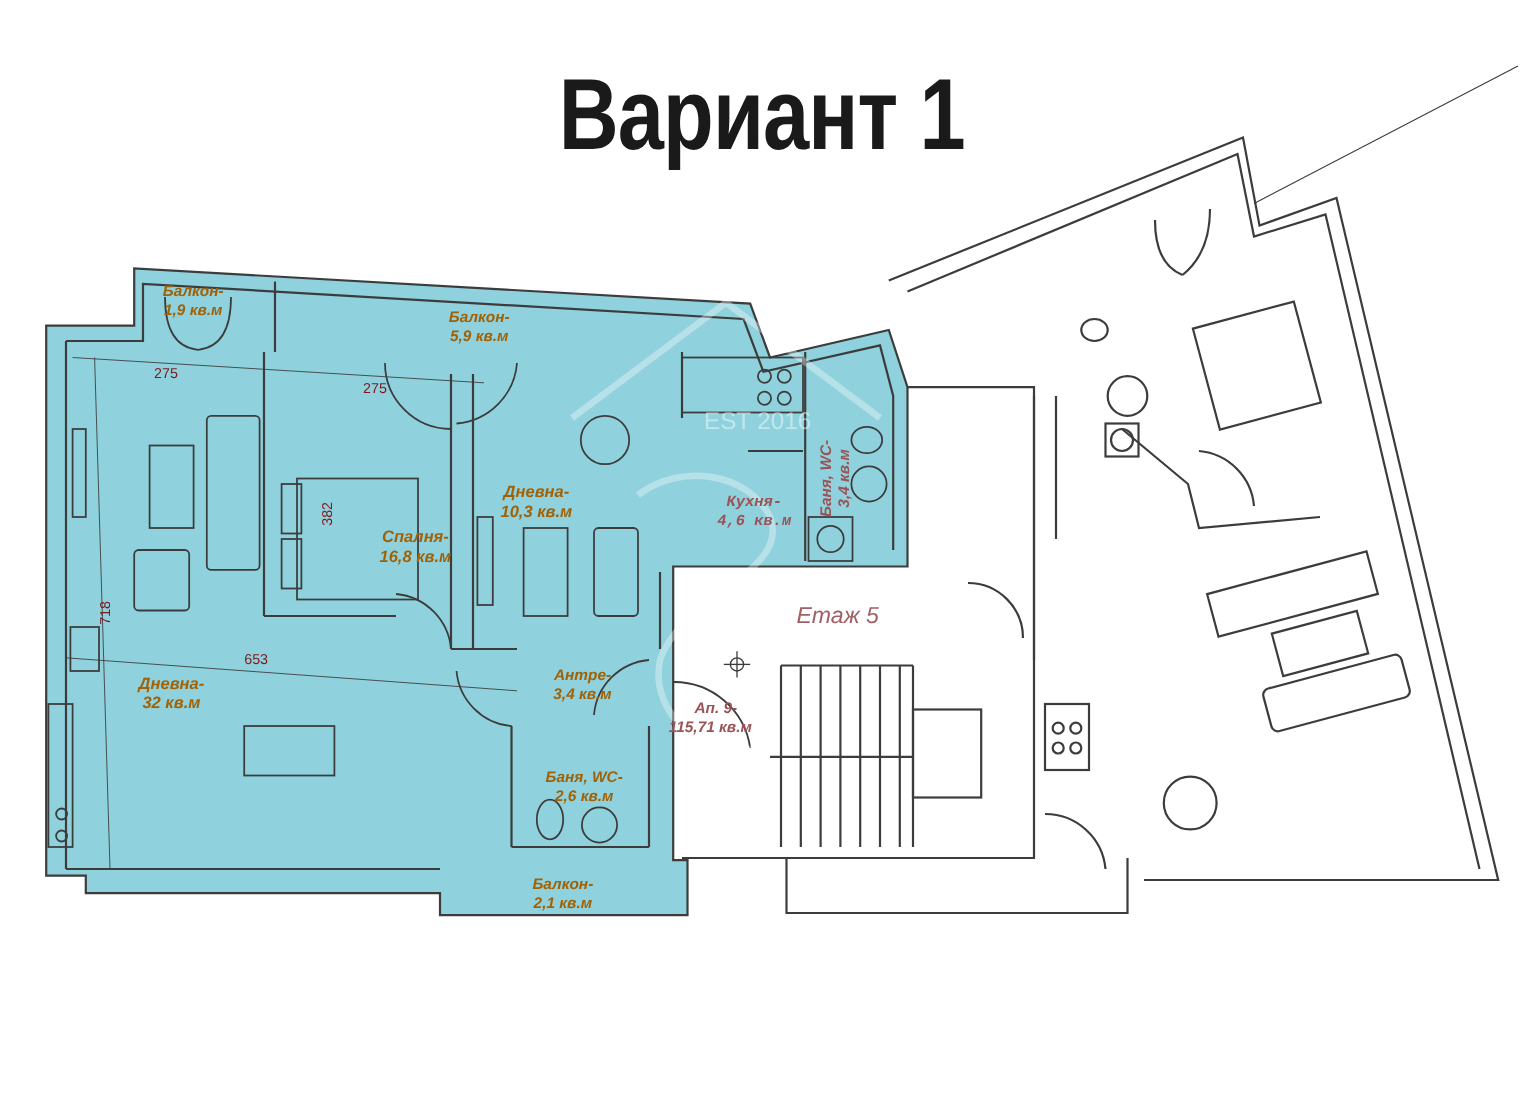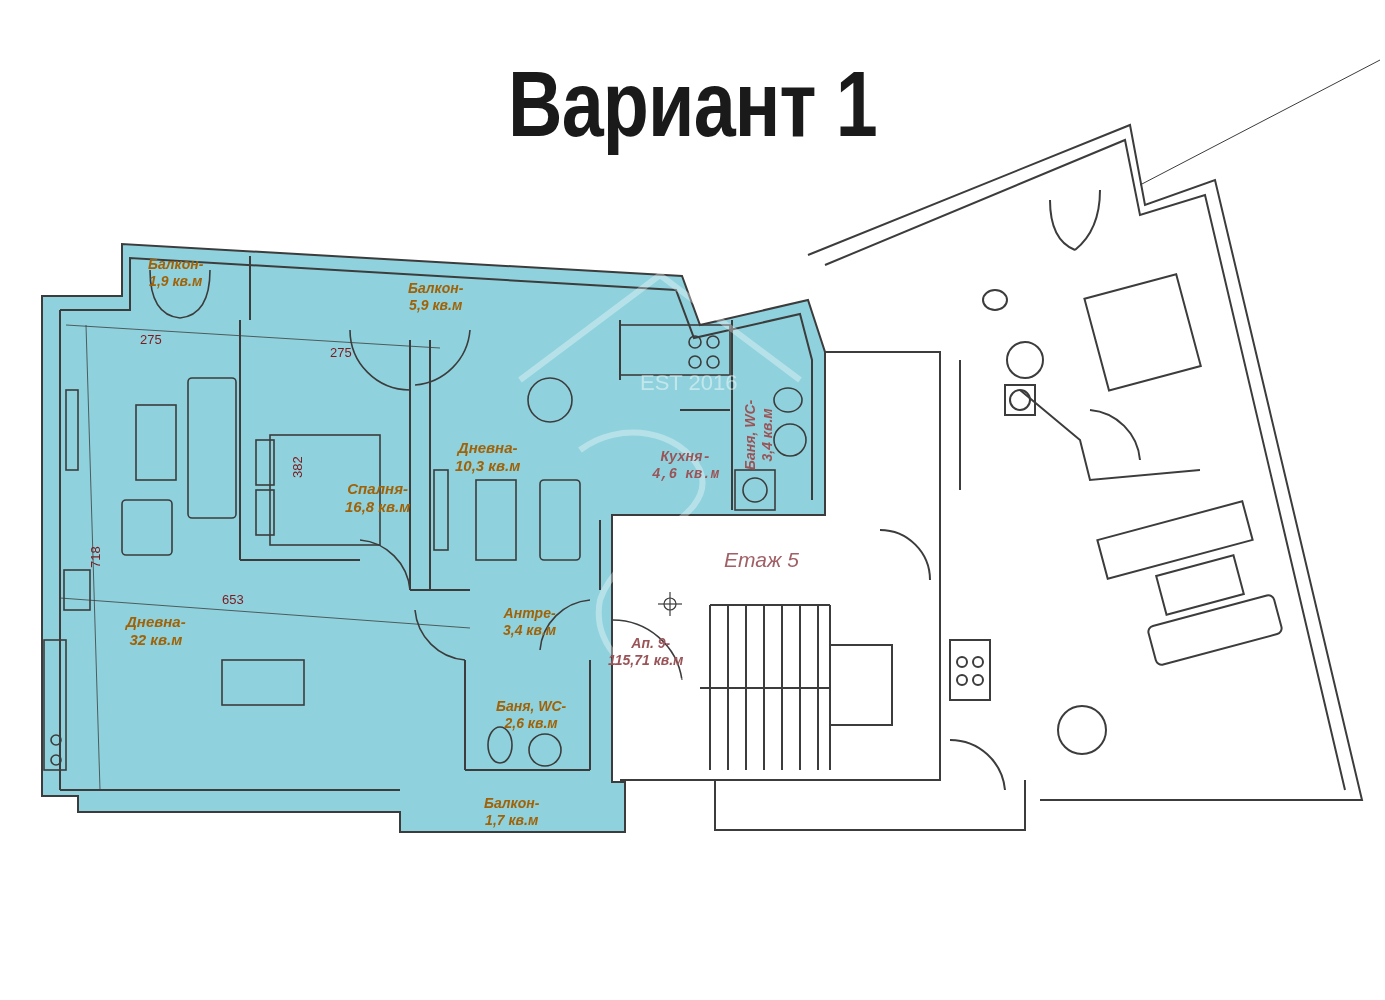--- a/index.html
+++ b/index.html
@@ -189,21 +189,21 @@
 <div class="lbl" style="left:503px;top:605px;">
   <div>Антре-</div>
     <div>3,4 кв.м</div>
 </div>
 <div class="lbl" style="left:496px;top:698px;">
   <div>Баня, WC-</div>
     <div>2,6 кв.м</div>
 </div>
 <div class="lbl" style="left:484px;top:795px;">
   <div>Балкон-</div>
-    <div>1,7 кв.м</div>
+    <div>2,1 кв.м</div>
 </div>
 <div class="lbl faded" style="left:580px;top:635px;margin-left:28px;">
   <div style="padding-left:10px;">Ап. 9-</div>
     <div>115,71 кв.м</div>
 </div>
 
 <div class="dim" style="left:140px;top:332px;">275</div>
 <div class="dim" style="left:330px;top:345px;">275</div>
 <div class="dim rot" style="left:290px;top:478px;">382</div>
 <div class="dim rot" style="left:88px;top:568px;">718</div>

